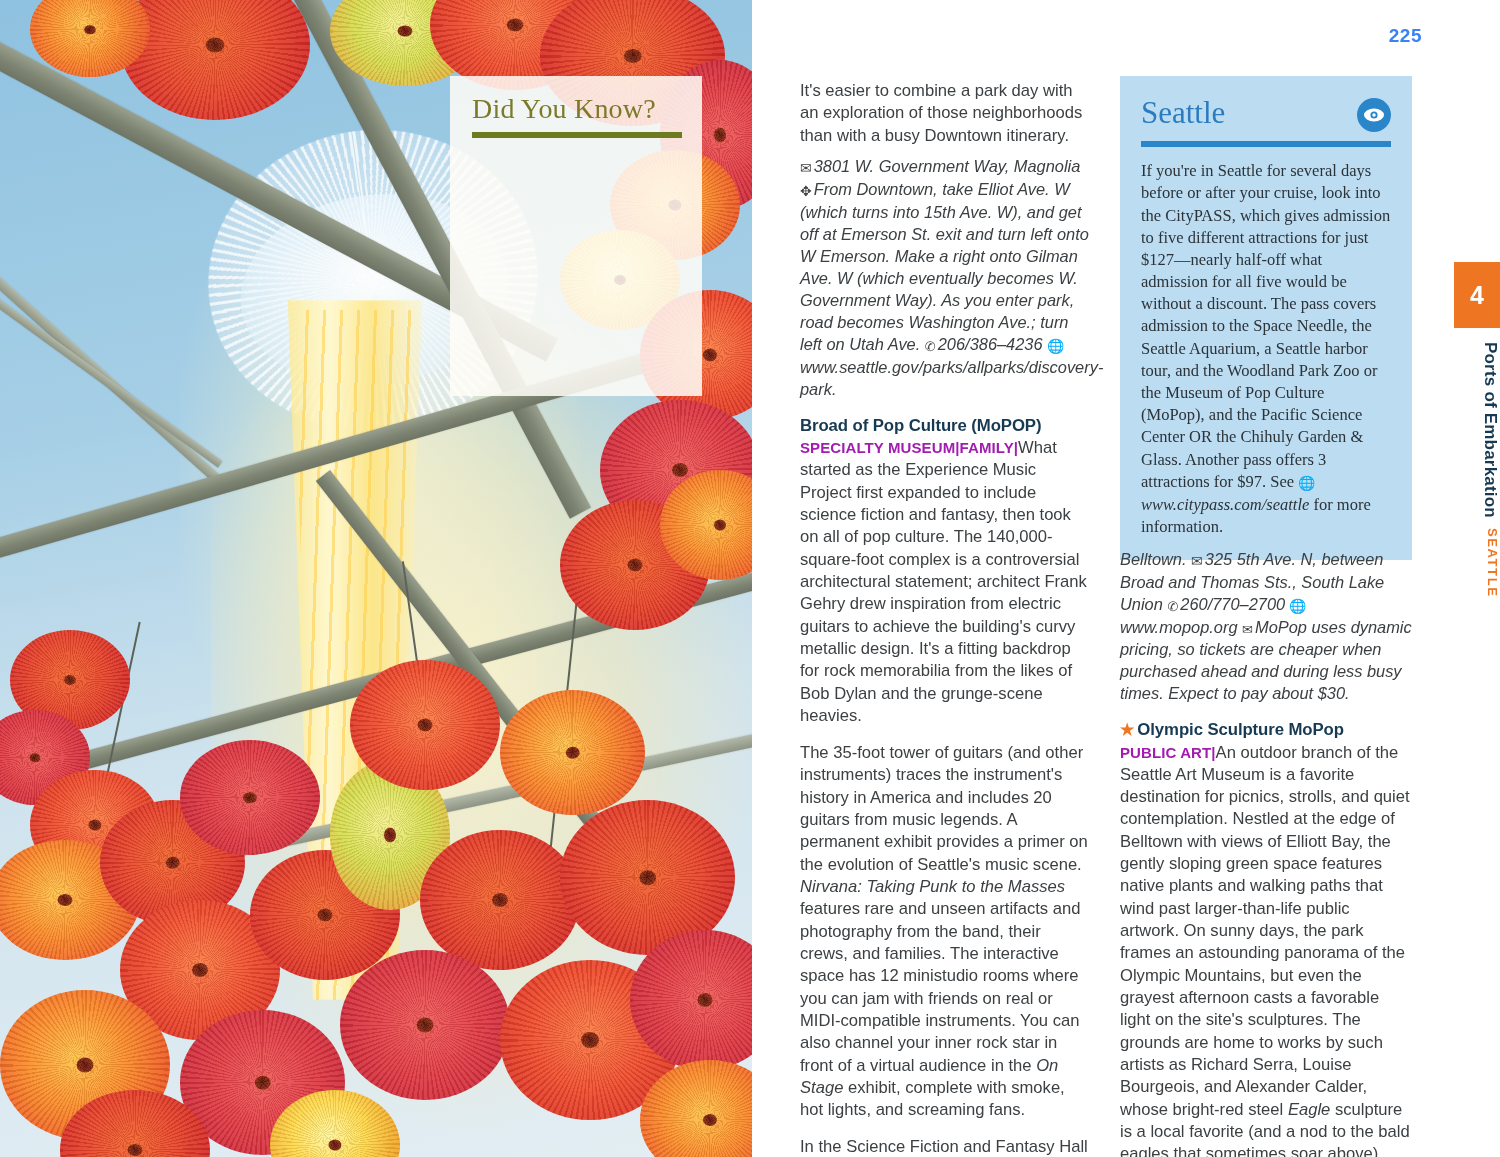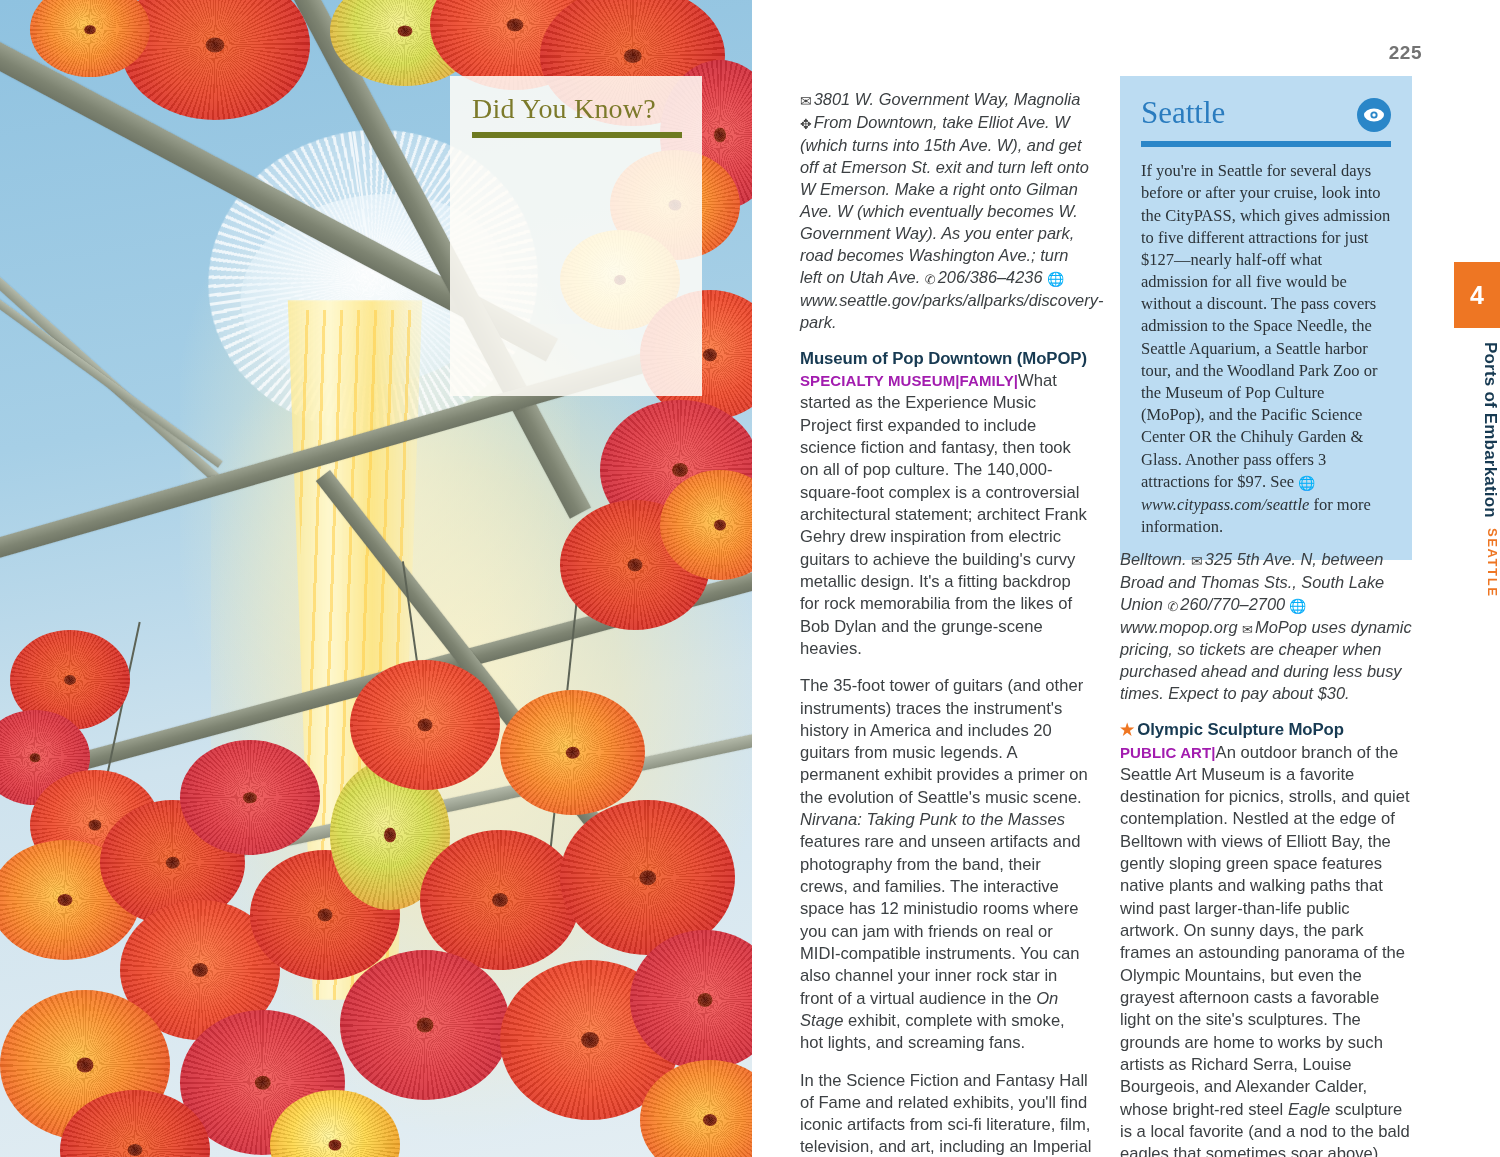--- a/index.html
+++ b/index.html
@@ -171,22 +171,22 @@
     letter-spacing:.2px; text-align:left;
     margin-left:auto; padding-left:14px;
   }
   .tab-sub{
     margin-top:10px; width:46px;
     writing-mode: vertical-rl;
     font-size:13px; font-weight:bold; color:#ee7623;
     letter-spacing:1.6px; margin-left:auto; padding-left:15px;
   }
   .folio{
-    position:absolute; right:78px; top:42px;
-    font-size:19px; font-weight:bold; color:#737373; letter-spacing:.5px;
+    position:absolute; right:78px; top:25px;
+    font-size:19px; font-weight:bold; color:#3b82f6; letter-spacing:.5px;
   }
 </style>
 </head>
 <body>
 
 <div class="page">
 
   <div class="photo">
     <div class="sky-glow"></div>
     <div class="needle-halo"></div>
@@ -311,29 +311,30 @@
 
   <div class="dyk">
     <div class="dyk-title">Did You Know?</div>
     <div class="dyk-rule"></div>
   </div>
 
   <div class="folio">225</div>
 
   <div class="col col1">
 
+    <p class="body-txt tight">It's easier to combine a park day with an exploration of those neighborhoods than with a busy Downtown itinerary.</p>
 
     <p class="listing" style="margin-top:8px;">
       <span class="ico ico-mail">✉</span><span>3801 W. Government Way, Magnolia</span>
       <span class="ico ico-dir">✥</span><span>From Downtown, take Elliot Ave. W (which turns into 15th Ave. W), and get off at Emerson St. exit and turn left onto W Emerson. Make a right onto Gilman Ave. W (which eventually becomes W. Government Way). As you enter park, road becomes Washington Ave.; turn left on Utah Ave.</span>
       <span class="ico ico-phone">✆</span><span>206/386–4236</span>
       <span class="ico ico-web">🌐</span><span>www.seattle.gov/parks/allparks/discovery-park.</span>
     </p>
 
-    <div class="sec-head">Museum of Pop Downtown (MoPOP)</div>
+    <div class="sec-head">Broad of Pop Culture (MoPOP)</div>
 
     <p class="body-txt">
       <span class="cat">SPECIALTY MUSEUM</span><span class="cat bar">|</span><span class="cat">FAMILY</span><span class="cat bar">|</span><span>What started as the Experience Music Project first expanded to include science fiction and fantasy, then took on all of pop culture. The 140,000-square-foot complex is a controversial architectural statement; architect Frank Gehry drew inspiration from electric guitars to achieve the building's curvy metallic design. It's a fitting backdrop for rock memorabilia from the likes of Bob Dylan and the grunge-scene heavies.</span>
     </p>
 
     <p class="body-txt">
       <span>The 35-foot tower of guitars (and other instruments) traces the instrument's history in America and includes 20 guitars from music legends. A permanent exhibit provides a primer on the evolution of Seattle's music scene. </span><span class="ital">Nirvana: Taking Punk to the Masses</span><span> features rare and unseen artifacts and photography from the band, their crews, and families. The interactive space has 12 ministudio rooms where you can jam with friends on real or MIDI-compatible instruments. You can also channel your inner rock star in front of a virtual audience in the </span><span class="ital">On Stage</span><span> exhibit, complete with smoke, hot lights, and screaming fans.</span>
     </p>
 
     <p class="body-txt">

